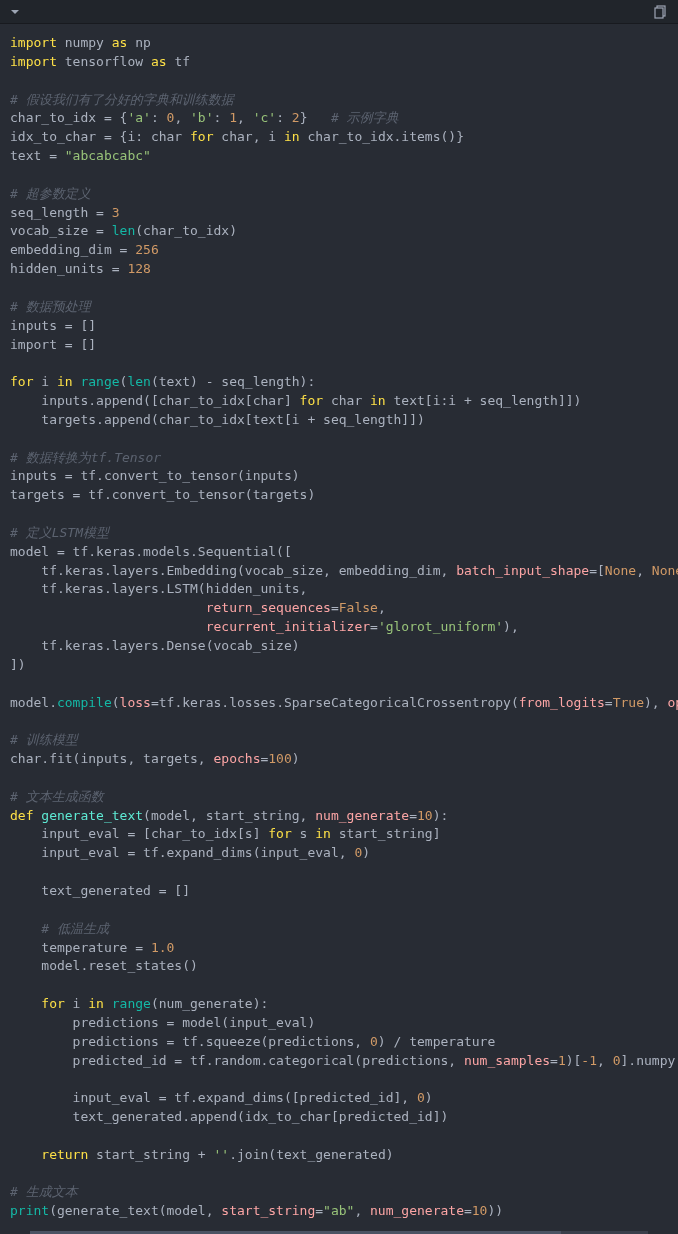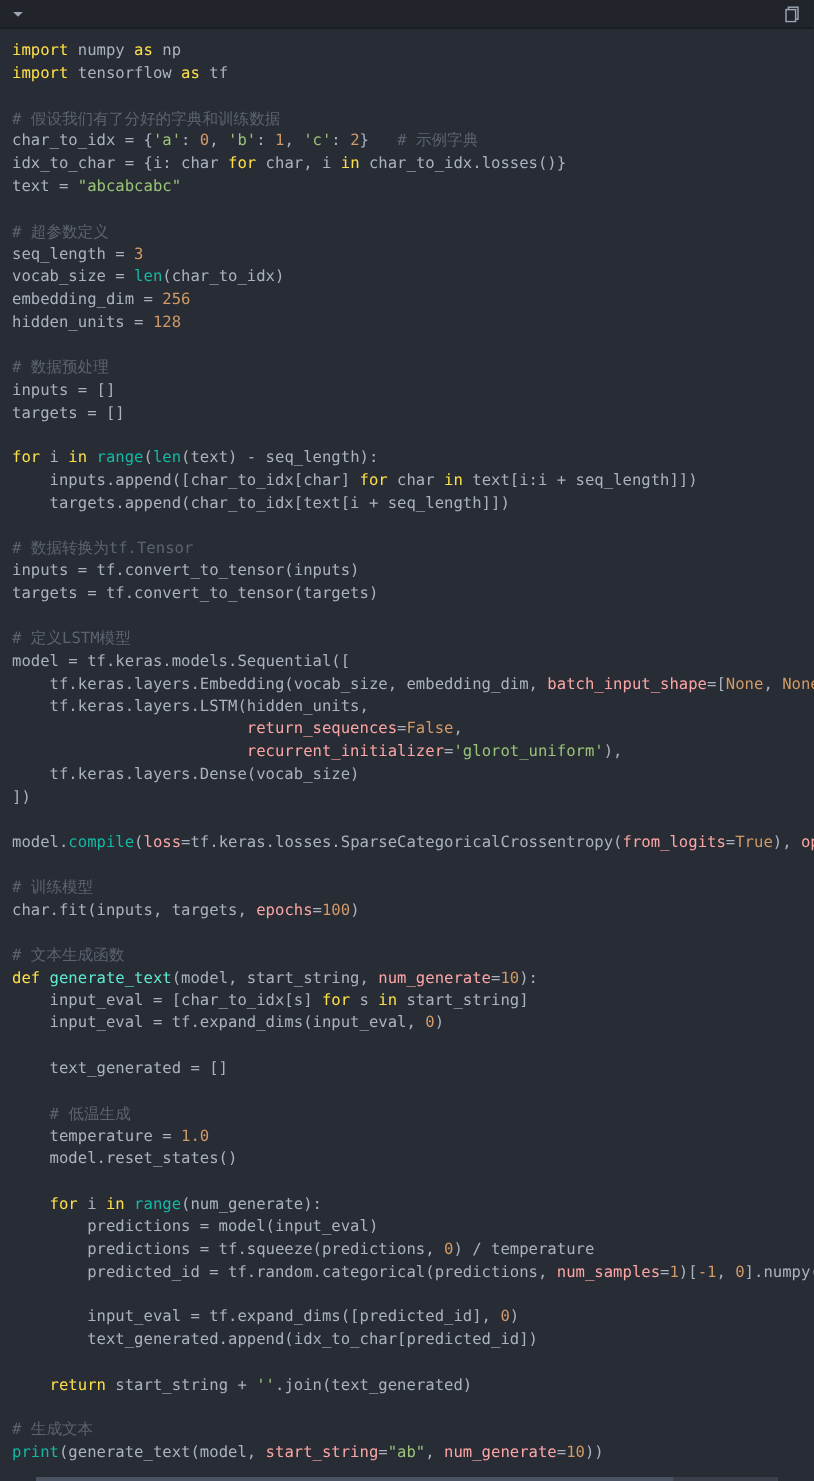--- a/index.html
+++ b/index.html
@@ -31,21 +31,21 @@
   padding: 10px;
   white-space: pre;
   overflow-x: auto;
 }
 code { display: block; }
 .kw { color: #fde047; }
 .fn { color: #5eead4; }
 .builtin { color: #14b8a6; }
 .str { color: #98c379; }
 .num { color: #d19a66; }
-.cm { color: #5c6370; }
+.cm { color: #5c6370; font-style: italic; }
 .const { color: #d19a66; }
 .param { color: #fca5a5; font-style: normal; }
 .scrollbar-track {
   height: 8px;
   background: #3a3f4b;
   margin: 0 30px 0 30px;
   position: relative;
 }
 .scrollbar-thumb {
   position: absolute;
@@ -70,32 +70,32 @@
           <rect x="3" y="1" width="8" height="10" fill="none" stroke="#9da5b4" stroke-width="1.2"></rect>
           <rect x="1" y="3" width="8" height="10" fill="#21252b" stroke="#9da5b4" stroke-width="1.2"></rect>
         </svg>
     </span>
   </div>
   <pre><code><span class="kw">import</span> <span>numpy</span> <span class="kw">as</span> <span>np</span>
 <span class="kw">import</span> <span>tensorflow</span> <span class="kw">as</span> <span>tf</span>
 
 <span class="cm"># 假设我们有了分好的字典和训练数据</span>
 <span>char_to_idx = {</span><span class="str">'a'</span>: <span class="num">0</span>, <span class="str">'b'</span>: <span class="num">1</span>, <span class="str">'c'</span>: <span class="num">2</span><span>}</span>   <span class="cm"># 示例字典</span>
-<span>idx_to_char = {i: char </span><span class="kw">for</span><span> char, i </span><span class="kw">in</span><span> char_to_idx.losses()}</span>
+<span>idx_to_char = {i: char </span><span class="kw">for</span><span> char, i </span><span class="kw">in</span><span> char_to_idx.items()}</span>
 <span>text = </span><span class="str">"abcabcabc"</span>
 
 <span class="cm"># 超参数定义</span>
 <span>seq_length = </span><span class="num">3</span>
 <span>vocab_size = </span><span class="builtin">len</span><span>(char_to_idx)</span>
 <span>embedding_dim = </span><span class="num">256</span>
 <span>hidden_units = </span><span class="num">128</span>
 
 <span class="cm"># 数据预处理</span>
 <span>inputs = []</span>
-<span>targets = []</span>
+<span>import = []</span>
 
 <span class="kw">for</span><span> i </span><span class="kw">in</span><span> </span><span class="builtin">range</span><span>(</span><span class="builtin">len</span><span>(text) - seq_length):</span>
 <span>    inputs.append([char_to_idx[char] </span><span class="kw">for</span><span> char </span><span class="kw">in</span><span> text[i:i + seq_length]])</span>
 <span>    targets.append(char_to_idx[text[i + seq_length]])</span>
 
 <span class="cm"># 数据转换为tf.Tensor</span>
 <span>inputs = tf.convert_to_tensor(inputs)</span>
 <span>targets = tf.convert_to_tensor(targets)</span>
 
 <span class="cm"># 定义LSTM模型</span>

